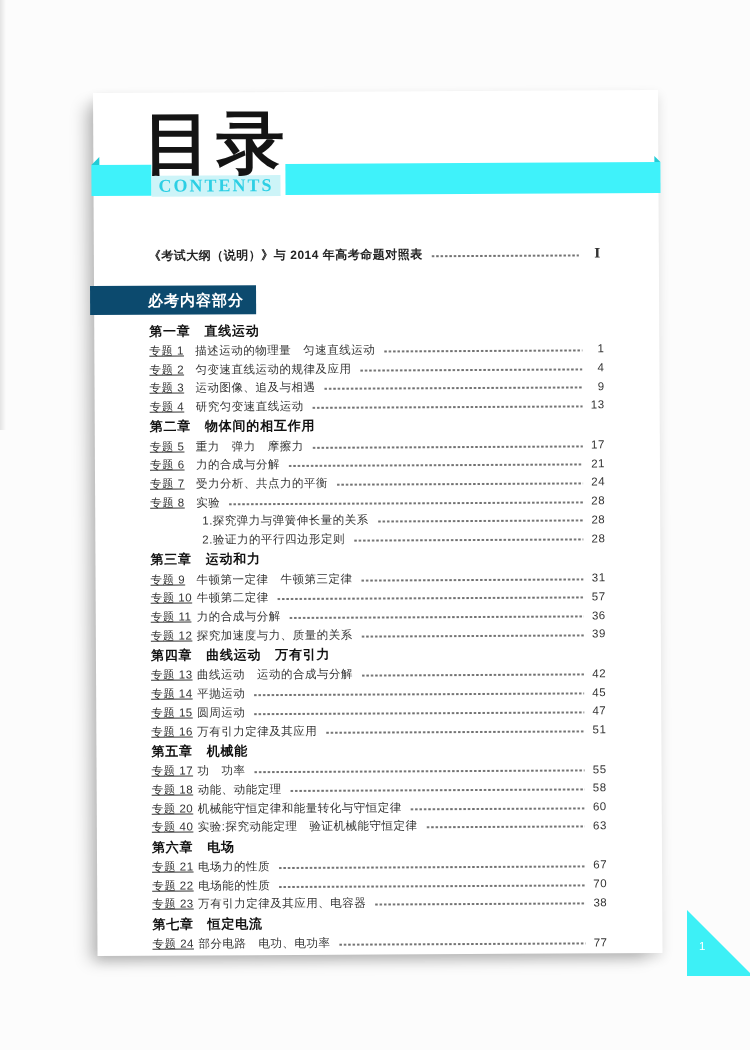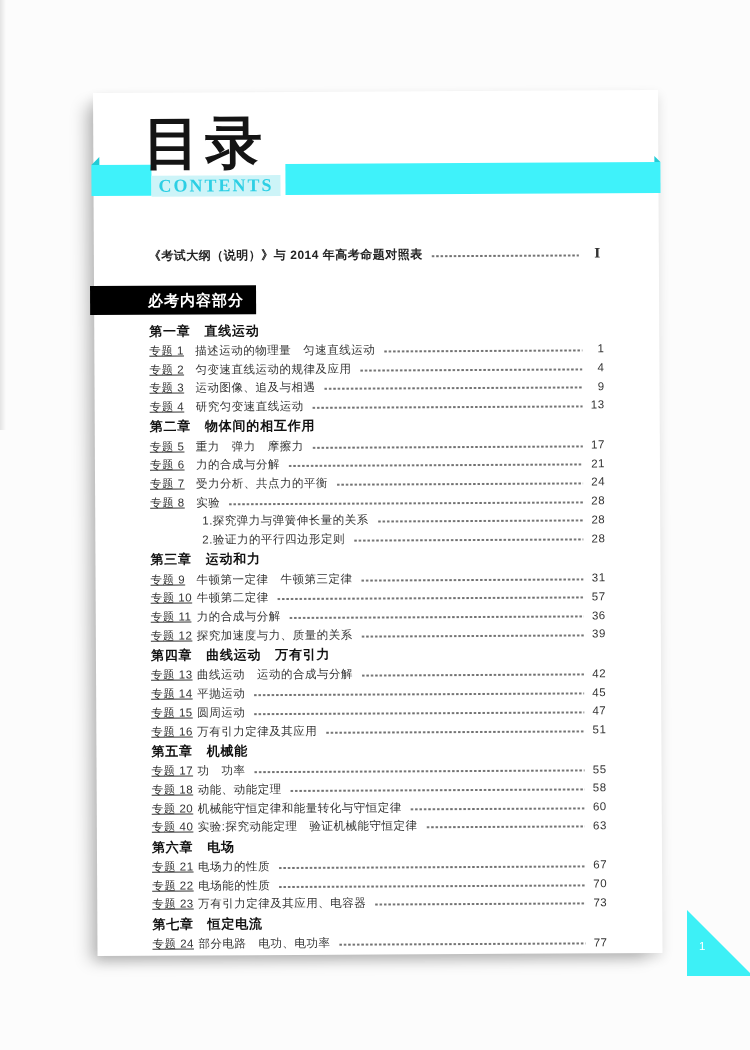--- a/index.html
+++ b/index.html
@@ -20,38 +20,38 @@
   }
   
   .band{position:absolute;top:72px;height:31px;background:#3ff2fa;}
   .band-left{left:-2px;width:60px;}
   .band-right{left:192px;right:-2px;}
   .fold{position:absolute;width:0;height:0;}
   .fold-left{left:-2px;top:64px;border-bottom:8px solid #22ccd6;border-left:8px solid transparent;}
   .fold-right{right:-2px;top:66px;border-bottom:6px solid #22ccd6;border-right:6px solid transparent;}
   .page-title{
     position:absolute;left:50px;top:20px;margin:0;
-    font-size:57px;line-height:60px;font-weight:900;letter-spacing:5px;color:#141414;
+    font-size:68px;line-height:60px;font-weight:900;letter-spacing:5px;color:#141414;
   }
   .contents-tag{
     position:absolute;left:58px;top:83px;height:21px;line-height:21px;
     background:#cdf4f8;color:#2dcfe4;
     font-family:"Liberation Serif","DejaVu Serif",serif;
     font-weight:bold;font-size:18px;letter-spacing:2px;padding:0 7px;
   }
   
   .pre-row{
     position:absolute;left:55px;top:152px;width:452px;height:22px;
     display:flex;align-items:center;
     font-size:12px;font-weight:600;color:#222;letter-spacing:0.5px;white-space:nowrap;
   }
   
   .badge{
     position:absolute;left:-4px;top:193px;width:166px;height:29px;
-    background:#000000;color:#ffffff;
+    background:#0c4a6e;color:#ffffff;
     font-size:15px;font-weight:bold;letter-spacing:1px;line-height:29px;
     padding-left:58px;box-sizing:border-box;white-space:nowrap;
   }
   
   .toc{position:absolute;left:55px;top:228px;width:455px;}
   .row{display:flex;align-items:center;height:18.7px;font-size:11.5px;color:#333;
        letter-spacing:0.5px;white-space:nowrap;}
   .row.chapter{height:21px;font-size:13px;font-weight:bold;color:#111;letter-spacing:0.8px;}
   .row.sub{padding-left:52px;}
   .label{flex:0 0 46px;text-decoration:underline;}
@@ -250,21 +250,21 @@
         <div class="row topic">
           <span class="label">专题 22</span>
           <span class="t-title">电场能的性质</span>
           <span class="dots"></span>
           <span class="pnum">70</span>
         </div>
         <div class="row topic">
           <span class="label">专题 23</span>
           <span class="t-title">万有引力定律及其应用、电容器</span>
           <span class="dots"></span>
-          <span class="pnum">73</span>
+          <span class="pnum">38</span>
         </div>
         <div class="row chapter">
           <span class="ch-title">第七章　恒定电流</span>
         </div>
         <div class="row topic">
           <span class="label">专题 24</span>
           <span class="t-title">部分电路　电功、电功率</span>
           <span class="dots"></span>
           <span class="pnum">77</span>
         </div>

